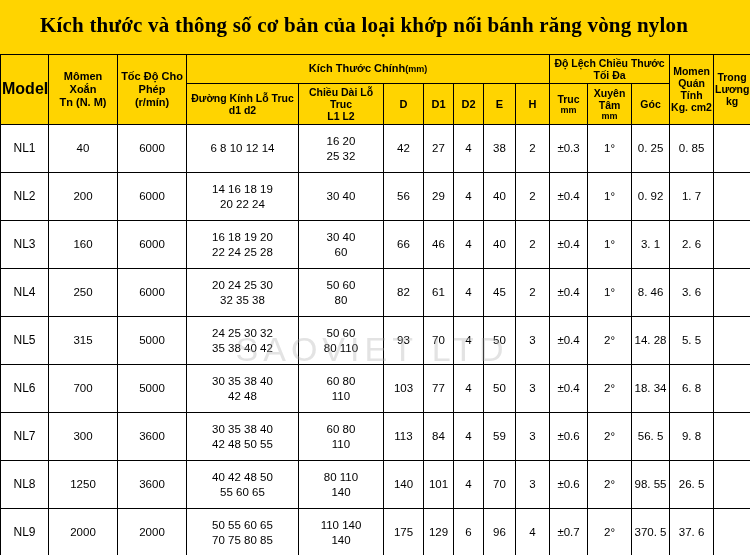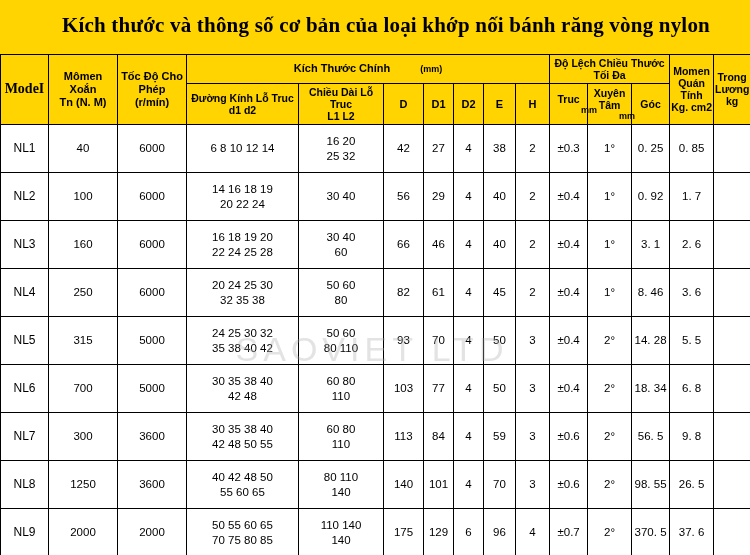--- a/index.html
+++ b/index.html
@@ -17,21 +17,21 @@
     position: relative;
     width: 750px;
     height: 555px;
     background: #ffffff;
   }
   .title-band {
     background: #ffd400;
     width: 750px;
     box-sizing: border-box;
     padding: 12px 40px 14px 40px;
-    text-align: right;
+    text-align: left;
   }
   .title-band .title-text {
     font-family: "Liberation Serif", serif;
     font-size: 21px;
     font-weight: bold;
     color: #000000;
     line-height: 1.32;
     letter-spacing: 0.2px;
   }
   .watermark {
@@ -64,30 +64,28 @@
     color: #000000;
   }
   table.spec thead th {
     background: #ffd400;
     font-size: 10.5px;
     font-weight: bold;
     line-height: 1.15;
     padding: 2px 1px;
   }
   table.spec thead th.big {
-    font-size: 14px;
-    font-family: Liberation Serif, serif;
+    font-size: 16px;
   }
   table.spec thead th.mid {
     font-size: 11px;
   }
   table.spec thead th .sub {
     font-size: 9px;
     font-weight: bold;
-    padding-left: 30px;
   }
   table.spec tbody td {
     background: #ffffff;
     font-size: 11.5px;
     height: 43px;
     padding: 2px 2px;
     line-height: 1.25;
   }
   table.spec tbody td.model {
     font-size: 12px;
@@ -202,21 +200,21 @@
         <td>38</td>
         <td>2</td>
         <td>±0.3</td>
         <td>1°</td>
         <td>0. 25</td>
         <td>0. 85</td>
         <td></td>
       </tr>
       <tr>
         <td class="model">NL2</td>
-        <td>100</td>
+        <td>200</td>
         <td>6000</td>
         <td class="nowrapline">14  16  18  19
 20  22  24</td>
         <td class="nowrapline">30  40</td>
         <td>56</td>
         <td>29</td>
         <td>4</td>
         <td>40</td>
         <td>2</td>
         <td>±0.4</td>

